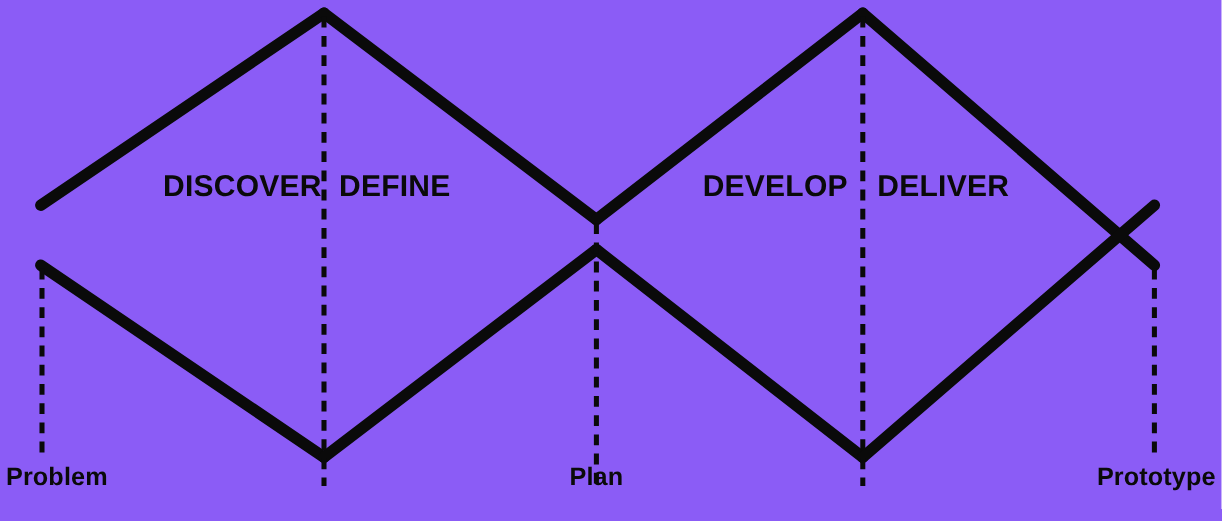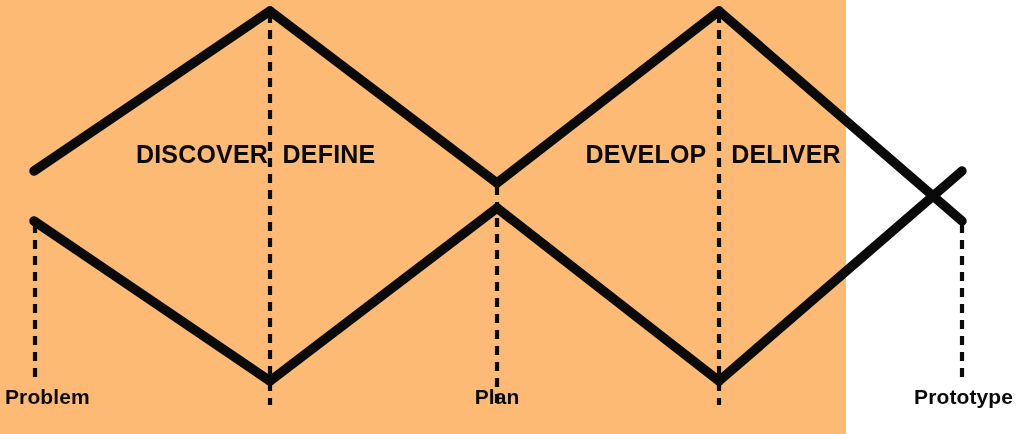--- a/index.html
+++ b/index.html
@@ -10,23 +10,23 @@
   }
   body {
     width: 1018px;
     height: 434px;
     font-family: "Liberation Sans", sans-serif;
     color: #000000;
     overflow: hidden;
   }
   #diagram-root {
     position: relative;
-    width: 846px;
+    width: 1018px;
     height: 434px;
-    background: #fdba74;
+    background: #8b5cf6;
   }
   svg.diagram-canvas {
     display: block;
     width: 1018px;
     height: 434px;
   }
   .phase-label {
     font-family: "Liberation Sans", sans-serif;
     font-weight: bold;
     font-size: 25px;

